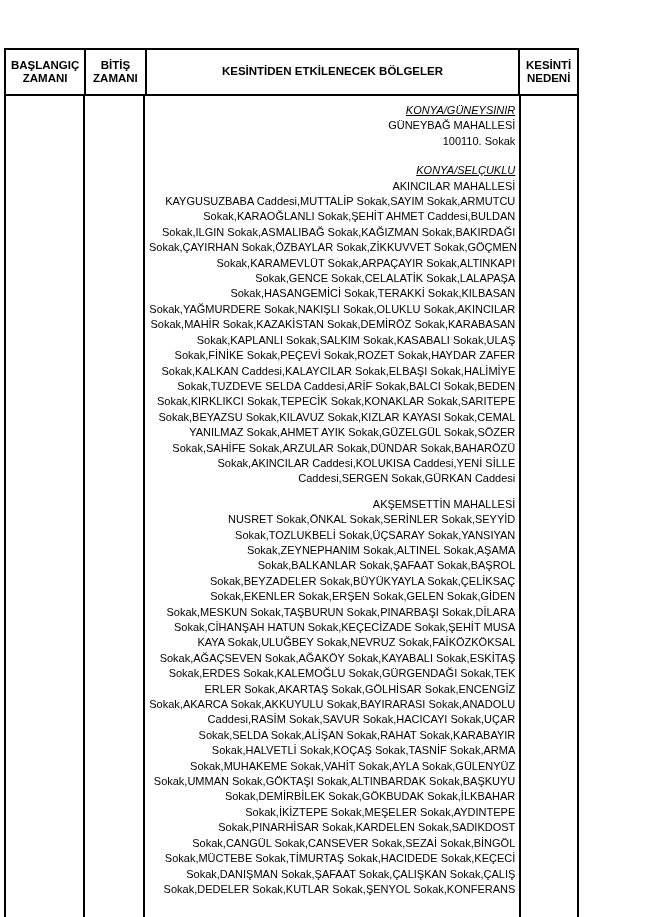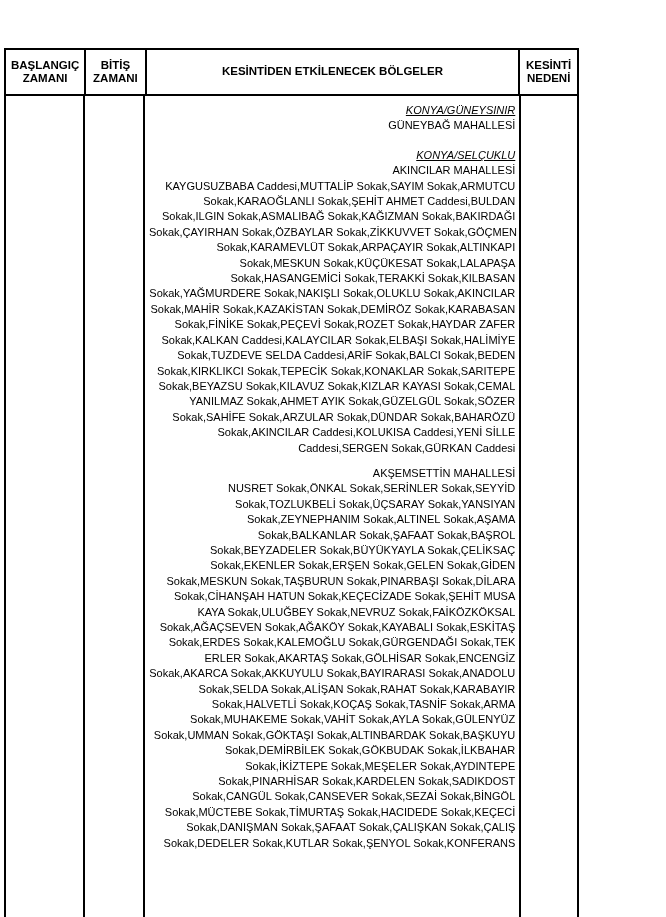--- a/index.html
+++ b/index.html
@@ -69,35 +69,37 @@
 
     <div class="row body-row">
       <div class="cell col-start"></div>
       <div class="cell col-end"></div>
       <div class="cell col-region">
         <div class="region-content">
             <div class="district-group">
               <div class="district-name">KONYA/GÜNEYSINIR</div>
               <div class="neighborhood">
                 <div class="neighborhood-name">GÜNEYBAĞ MAHALLESİ</div>
+                <div class="street-line">100110. Sokak</div>
               </div>
             </div>
             <div class="district-group gap-before">
               <div class="district-name">KONYA/SELÇUKLU</div>
               <div class="neighborhood">
                 <div class="neighborhood-name">AKINCILAR MAHALLESİ</div>
                 <div class="street-line">KAYGUSUZBABA Caddesi,MUTTALİP Sokak,SAYIM Sokak,ARMUTCU</div>
                 <div class="street-line">Sokak,KARAOĞLANLI Sokak,ŞEHİT AHMET Caddesi,BULDAN</div>
                 <div class="street-line">Sokak,ILGIN Sokak,ASMALIBAĞ Sokak,KAĞIZMAN Sokak,BAKIRDAĞI</div>
                 <div class="street-line">Sokak,ÇAYIRHAN Sokak,ÖZBAYLAR Sokak,ZİKKUVVET Sokak,GÖÇMEN</div>
                 <div class="street-line">Sokak,KARAMEVLÜT Sokak,ARPAÇAYIR Sokak,ALTINKAPI</div>
-                <div class="street-line">Sokak,MESKUN Sokak,KÜÇÜKESAT Sokak,LALAPAŞA</div>
+                <div class="street-line">Sokak,GENCE Sokak,CELALATİK Sokak,LALAPAŞA</div>
                 <div class="street-line">Sokak,HASANGEMİCİ Sokak,TERAKKİ Sokak,KILBASAN</div>
                 <div class="street-line">Sokak,YAĞMURDERE Sokak,NAKIŞLI Sokak,OLUKLU Sokak,AKINCILAR</div>
                 <div class="street-line">Sokak,MAHİR Sokak,KAZAKİSTAN Sokak,DEMİRÖZ Sokak,KARABASAN</div>
+                <div class="street-line">Sokak,KAPLANLI Sokak,SALKIM Sokak,KASABALI Sokak,ULAŞ</div>
                 <div class="street-line">Sokak,FİNİKE Sokak,PEÇEVİ Sokak,ROZET Sokak,HAYDAR ZAFER</div>
                 <div class="street-line">Sokak,KALKAN Caddesi,KALAYCILAR Sokak,ELBAŞI Sokak,HALİMİYE</div>
                 <div class="street-line">Sokak,TUZDEVE SELDA Caddesi,ARİF Sokak,BALCI Sokak,BEDEN</div>
                 <div class="street-line">Sokak,KIRKLIKCI Sokak,TEPECİK Sokak,KONAKLAR Sokak,SARITEPE</div>
                 <div class="street-line">Sokak,BEYAZSU Sokak,KILAVUZ Sokak,KIZLAR KAYASI Sokak,CEMAL</div>
                 <div class="street-line">YANILMAZ Sokak,AHMET AYIK Sokak,GÜZELGÜL Sokak,SÖZER</div>
                 <div class="street-line">Sokak,SAHİFE Sokak,ARZULAR Sokak,DÜNDAR Sokak,BAHARÖZÜ</div>
                 <div class="street-line">Sokak,AKINCILAR Caddesi,KOLUKISA Caddesi,YENİ SİLLE</div>
                 <div class="street-line">Caddesi,SERGEN Sokak,GÜRKAN Caddesi</div>
               </div>
@@ -109,20 +111,21 @@
                 <div class="street-line">Sokak,BALKANLAR Sokak,ŞAFAAT Sokak,BAŞROL</div>
                 <div class="street-line">Sokak,BEYZADELER Sokak,BÜYÜKYAYLA Sokak,ÇELİKSAÇ</div>
                 <div class="street-line">Sokak,EKENLER Sokak,ERŞEN Sokak,GELEN Sokak,GİDEN</div>
                 <div class="street-line">Sokak,MESKUN Sokak,TAŞBURUN Sokak,PINARBAŞI Sokak,DİLARA</div>
                 <div class="street-line">Sokak,CİHANŞAH HATUN Sokak,KEÇECİZADE Sokak,ŞEHİT MUSA</div>
                 <div class="street-line">KAYA Sokak,ULUĞBEY Sokak,NEVRUZ Sokak,FAİKÖZKÖKSAL</div>
                 <div class="street-line">Sokak,AĞAÇSEVEN Sokak,AĞAKÖY Sokak,KAYABALI Sokak,ESKİTAŞ</div>
                 <div class="street-line">Sokak,ERDES Sokak,KALEMOĞLU Sokak,GÜRGENDAĞI Sokak,TEK</div>
                 <div class="street-line">ERLER Sokak,AKARTAŞ Sokak,GÖLHİSAR Sokak,ENCENGİZ</div>
                 <div class="street-line">Sokak,AKARCA Sokak,AKKUYULU Sokak,BAYIRARASI Sokak,ANADOLU</div>
+                <div class="street-line">Caddesi,RASİM Sokak,SAVUR Sokak,HACICAYI Sokak,UÇAR</div>
                 <div class="street-line">Sokak,SELDA Sokak,ALİŞAN Sokak,RAHAT Sokak,KARABAYIR</div>
                 <div class="street-line">Sokak,HALVETLİ Sokak,KOÇAŞ Sokak,TASNİF Sokak,ARMA</div>
                 <div class="street-line">Sokak,MUHAKEME Sokak,VAHİT Sokak,AYLA Sokak,GÜLENYÜZ</div>
                 <div class="street-line">Sokak,UMMAN Sokak,GÖKTAŞI Sokak,ALTINBARDAK Sokak,BAŞKUYU</div>
                 <div class="street-line">Sokak,DEMİRBİLEK Sokak,GÖKBUDAK Sokak,İLKBAHAR</div>
                 <div class="street-line">Sokak,İKİZTEPE Sokak,MEŞELER Sokak,AYDINTEPE</div>
                 <div class="street-line">Sokak,PINARHİSAR Sokak,KARDELEN Sokak,SADIKDOST</div>
                 <div class="street-line">Sokak,CANGÜL Sokak,CANSEVER Sokak,SEZAİ Sokak,BİNGÖL</div>
                 <div class="street-line">Sokak,MÜCTEBE Sokak,TİMURTAŞ Sokak,HACIDEDE Sokak,KEÇECİ</div>
                 <div class="street-line">Sokak,DANIŞMAN Sokak,ŞAFAAT Sokak,ÇALIŞKAN Sokak,ÇALIŞ</div>

